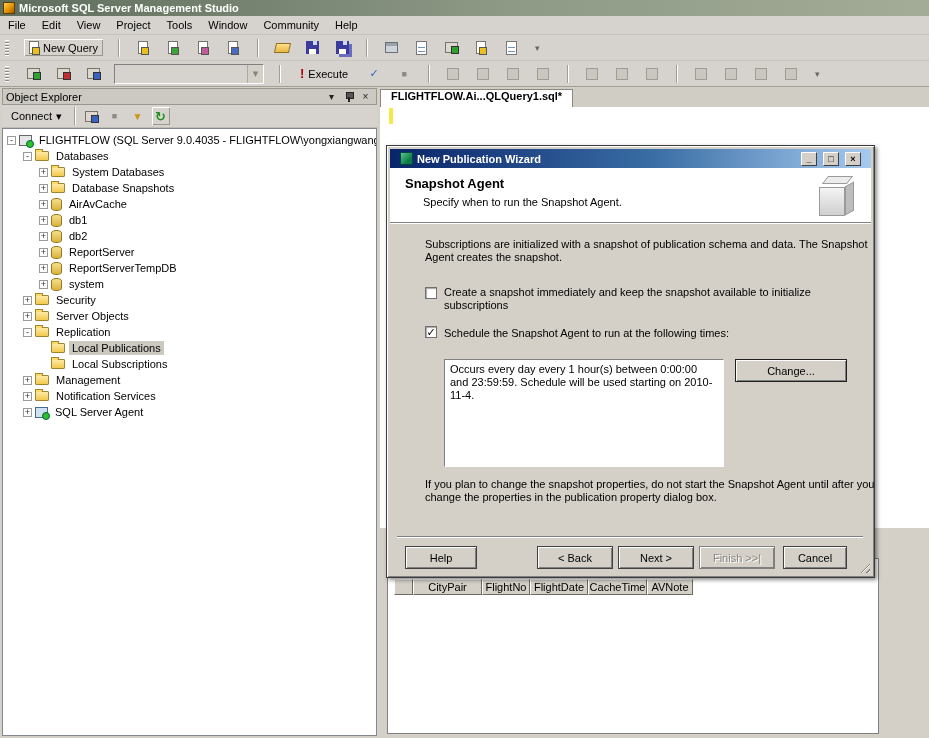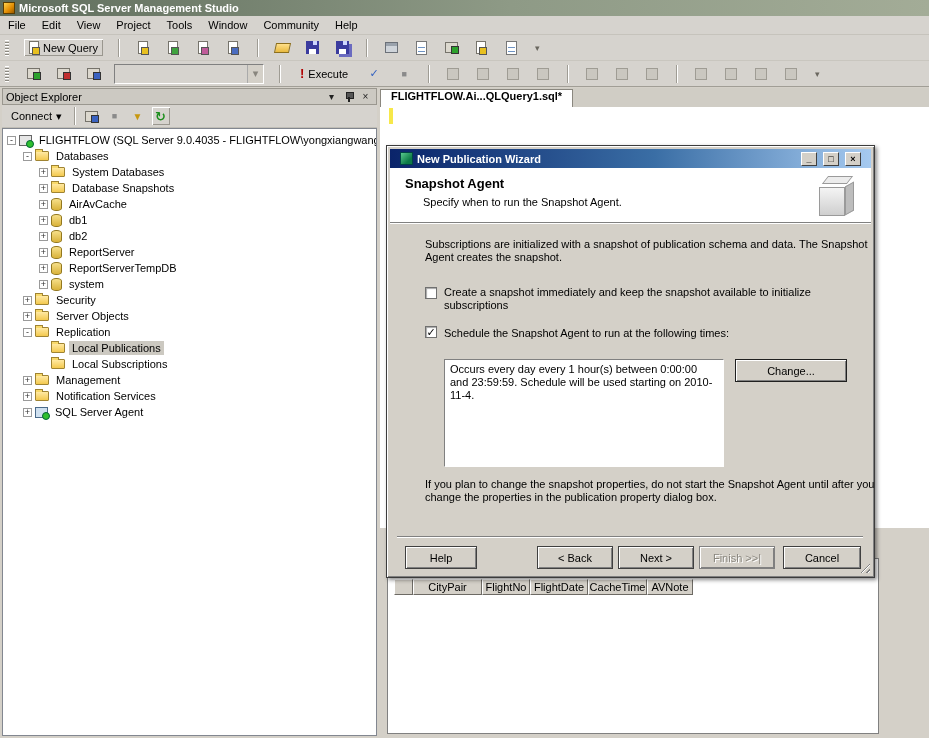--- a/index.html
+++ b/index.html
@@ -425,18 +425,18 @@
     <div class="btn" style="left:348px;top:213px;width:112px;border-color:#202020">Change...</div>
 
     <div class="wtext" style="left:38px;top:332px;width:458px">If you plan to change the snapshot properties, do not start the Snapshot Agent until after you change the properties in the publication property dialog box.</div>
 
     <div id="wgroove"></div>
 
     <div class="btn" style="left:18px;top:400px;width:72px">Help</div>
     <div class="btn" style="left:150px;top:400px;width:76px">&lt; Back</div>
     <div class="btn" style="left:231px;top:400px;width:76px">Next &gt;</div>
     <div class="btn dis" style="left:312px;top:400px;width:76px">Finish &gt;&gt;|</div>
-    <div class="btn" style="left:396px;top:400px;width:78px">Cancel</div>
+    <div class="btn" style="left:396px;top:400px;width:64px">Cancel</div>
 
     <span class="wgrip"></span>
   </div>
 
 </div>
 
 </body></html>

